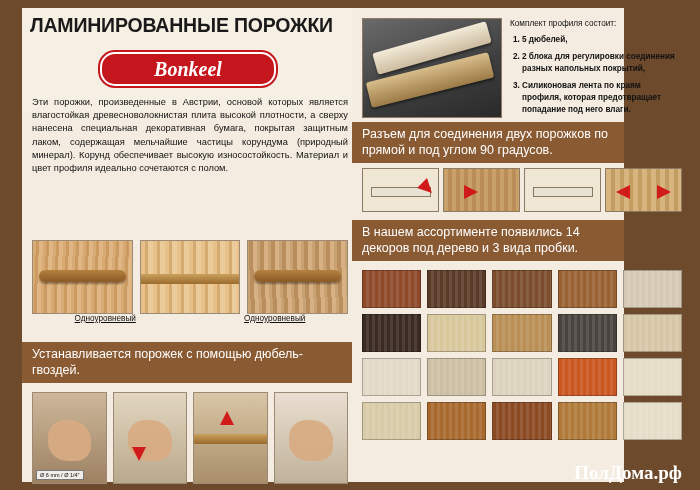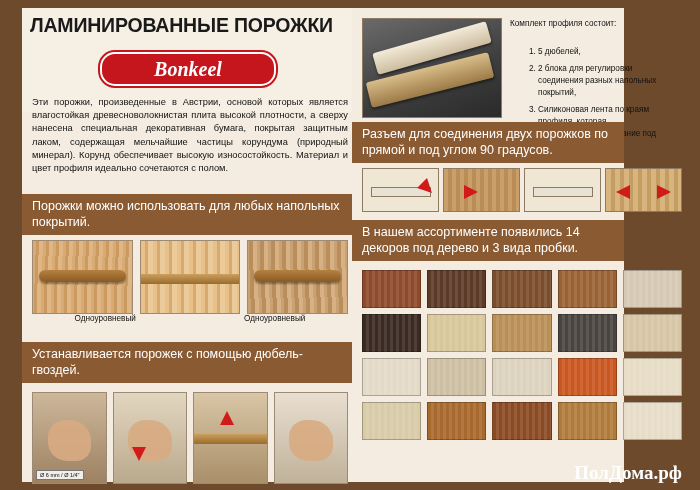--- a/index.html
+++ b/index.html
@@ -45,21 +45,21 @@
   }
   .band2{top:186px;}
   .band3{top:334px;}
   .photos{
     position:absolute;left:10px;top:232px;width:316px;height:72px;
     display:flex;gap:7px;
   }
   .ph{flex:1;height:72px;border:1px solid #9c8a74;position:relative;overflow:hidden;}
   .cap{
     position:absolute;top:306px;left:10px;width:316px;height:26px;
-    display:flex;gap:23px;font-size:8.2px;color:#111;text-align:center;
+    display:flex;gap:23px;font-size:8.2px;color:#111;text-align:center;text-decoration:underline;
   }
   .cap div{flex:1;line-height:10.5px;}
   .photos2{
     position:absolute;left:10px;top:384px;width:316px;height:90px;
     display:flex;gap:6px;
   }
   .ph2{flex:1;height:90px;border:1px solid #9c8a74;position:relative;overflow:hidden;}
 
   
   .wood-a{background:
@@ -108,21 +108,21 @@
   .rprofile2{
     position:absolute;left:4px;top:48px;width:126px;height:26px;
     background:linear-gradient(#d8bd8a,#9d7b47);transform:rotate(-14deg);
     border-radius:3px;box-shadow:0 2px 3px rgba(0,0,0,.5);
   }
   .rlist{
     position:absolute;left:158px;top:10px;width:172px;
     font-size:8.2px;line-height:12px;color:#111;
   }
   .rlist .lead{font-weight:normal;margin-bottom:4px;}
-  .rlist ol{margin:16px;padding-left:12px;}
+  .rlist ol{margin:0;padding-left:12px;font-weight:bold;}
   .rlist li{margin-bottom:5px;}
   .rband{
     position:absolute;left:0;width:100%;box-sizing:border-box;
     background:#8a5a33;color:#fff;padding:5px 10px;
     font-size:12.5px;line-height:15.5px;
   }
   .rb1{top:114px;}
   .rb2{top:212px;}
   .joins{
     position:absolute;left:10px;top:160px;width:320px;height:44px;
@@ -156,21 +156,20 @@
 
     <div class="hdr">
       <div class="title">ЛАМИНИРОВАННЫЕ ПОРОЖКИ</div>
       <div class="brand">
         <span>Bonkeel</span>
       </div>
     </div>
 
     <div class="body-text">Эти порожки, произведенные в Австрии, основой которых является влагостойкая древесноволокнистая плита высокой плотности, а сверху нанесена специальная декоративная бумага, покрытая защитным лаком, содержащая мельчайшие частицы корундума (природный минерал). Корунд обеспечивает высокую износостойкость. Материал и цвет профиля идеально сочетаются с полом.</div>
 
-    <div class="band band2">Порожки можно использовать для любых напольных покрытий.</div>
 
     <div class="photos">
       <div class="ph wood-a">
         <div class="strip"></div>
       </div>
       <div class="ph wood-b">
         <div class="strip2"></div>
       </div>
       <div class="ph wood-c">
         <div class="strip"></div>

